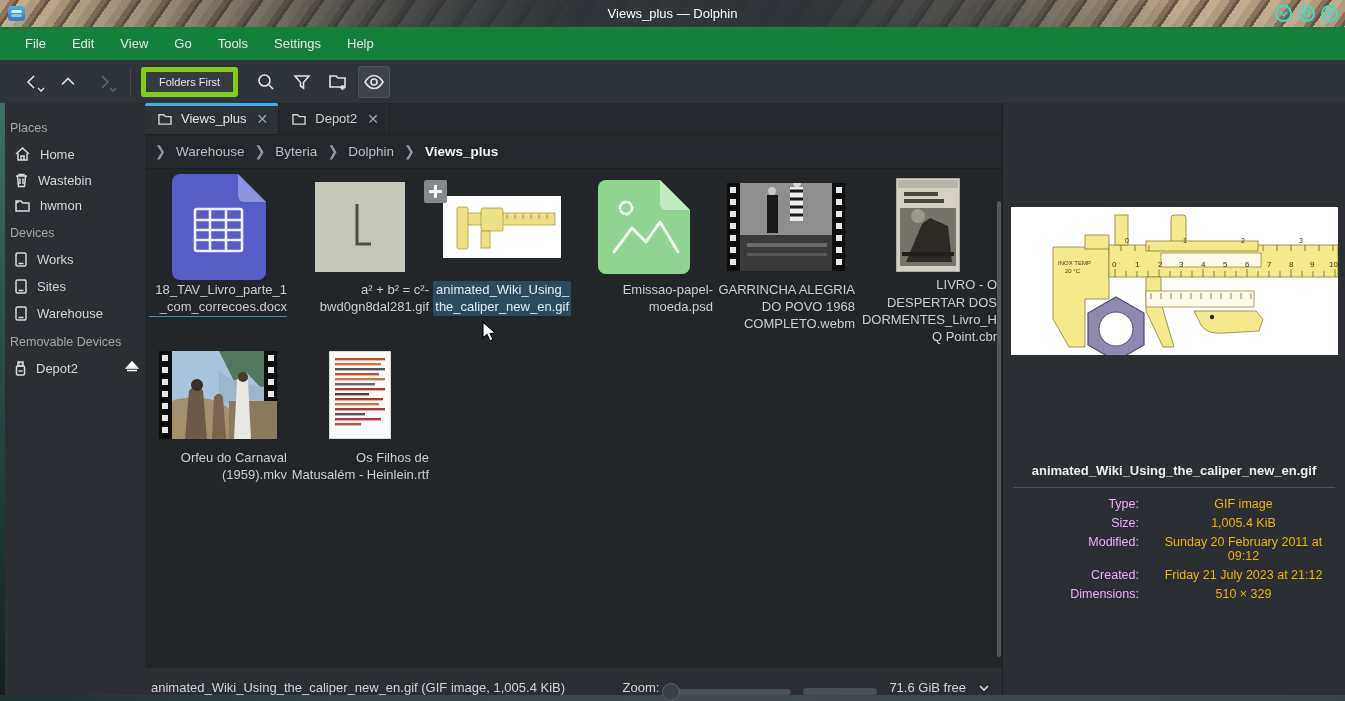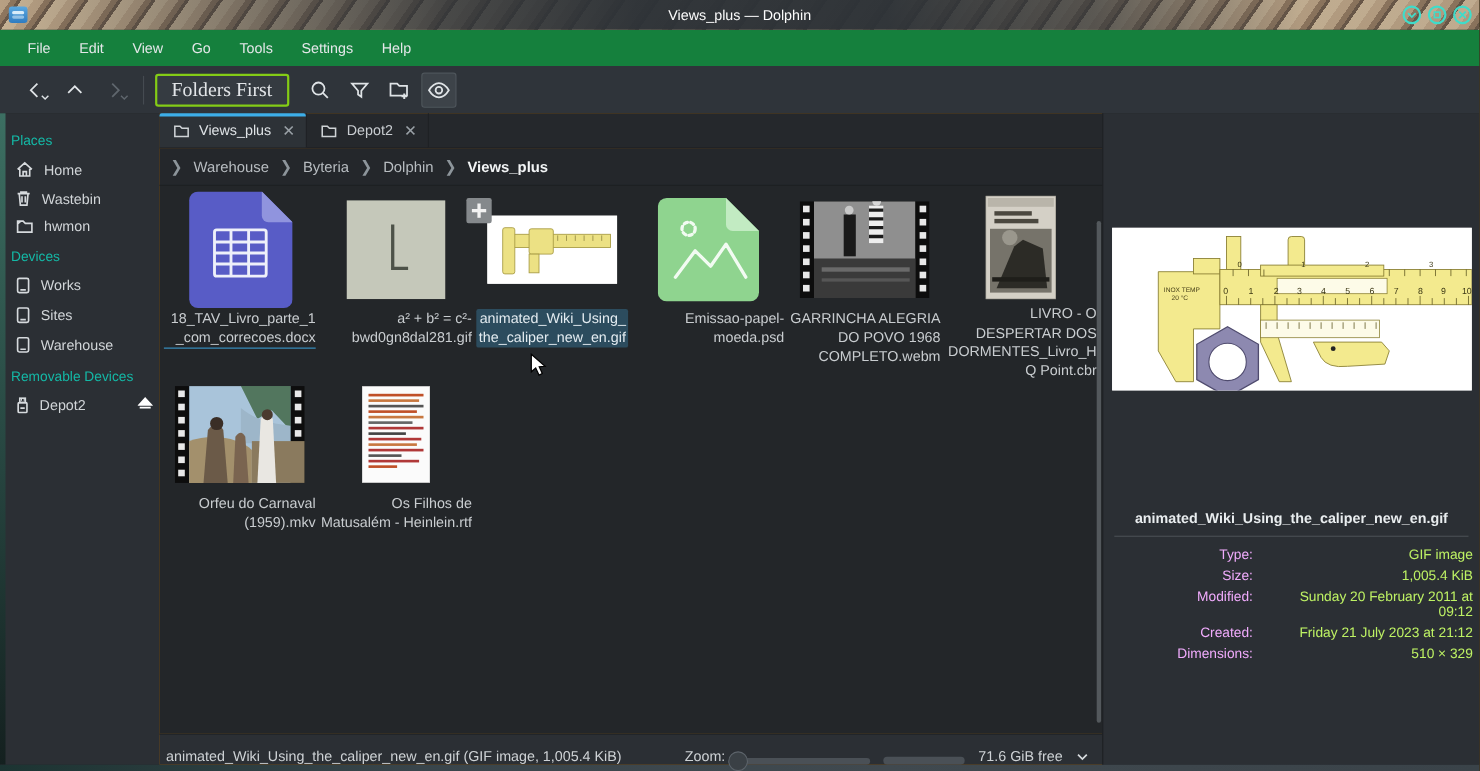--- a/index.html
+++ b/index.html
@@ -30,35 +30,35 @@
   .menu-item { color:#e4e7e9; font-size:13px; padding:6px 13px; }
   .toolbar { height:43px; flex:0 0 43px; background:#2f343a; display:flex; align-items:center;
     padding-left:16px; gap:4px; }
   .tbtn { width:32px; height:32px; display:flex; align-items:center; justify-content:center;
     position:relative; border-radius:3px; }
   .tbtn svg { stroke:#dfe3e6; fill:none; stroke-width:1.6; }
   .tbtn.disabled svg { stroke:#5f666d; }
   .sub-caret { position:absolute; right:3px; bottom:2px; }
   .sub-caret svg { stroke-width:1.3; }
   .tool-sep { width:1px; height:26px; background:#454b51; margin:0 6px; }
-  .folders-first { height:30px; padding:0 13px; border:2px solid #84cc16; border-radius:3px;
-    background:#353b41; color:#e2e5e8; font-size:18px; display:flex; align-items:center; margin-right:8px;font-family:Liberation Serif, serif; }
+  .folders-first { height:30px; padding:0 13px; border:5px solid #84cc16; border-radius:3px;
+    background:#353b41; color:#e2e5e8; font-size:11px; display:flex; align-items:center; margin-right:8px; }
   .tbtn.pressed { background:#3d4349; border:1px solid #4e555b; }
 
   
   .main { flex:1 1 auto; display:flex; min-height:0; position:relative; }
   .edge-left { position:absolute; left:0; top:0; bottom:0; width:5px;
     background:linear-gradient(180deg,#3c6f62,#26443f 55%,#14201f); z-index:5; }
   .bottom-strip { height:6px; flex:0 0 6px;
     background:linear-gradient(90deg,#1c3432,#39454b 28%,#40494f 60%,#3a4349); }
 
   
   .sidebar { width:145px; flex:0 0 145px; background:#2b2f34; color:#d1d5d8; padding-top:10px;
     overflow:hidden; }
-  .side-header { color:#14b8a6; font-size:12.5px; padding:8px 0 6px 10px; }
+  .side-header { color:#a3a3a3; font-size:12.5px; padding:8px 0 6px 10px; }
   .side-item { display:flex; align-items:center; gap:9px; padding:5px 6px 5px 14px; font-size:13px; }
   .side-item svg { stroke:#d6dadd; fill:none; stroke-width:1.5; flex:0 0 auto; }
   .dev-text { flex:1 1 auto; min-width:0; }
   .dev-bar { height:4px; border-radius:2px; background:#4a5156; margin-top:3px; overflow:hidden; }
   .dev-bar .fill { height:100%; background:#3daee9; border-radius:2px; }
   .eject { margin-left:4px; flex:0 0 auto; }
 
   
   .center { width:857px; flex:0 0 857px; display:flex; flex-direction:column; min-height:0;
     background:#a16207; }
@@ -112,21 +112,21 @@
   
   .infopanel { flex:1 1 auto; background:#2b2f34; border-left:1px solid #1d2023; display:flex;
     flex-direction:column; align-items:center; min-width:0; }
   .preview { margin-top:104px; width:327px; height:148px; background:#fff; flex:0 0 148px; }
   .info-title { margin-top:108px; font-size:13px; font-weight:bold; color:#e9edef; text-align:center;
     width:100%; padding:0 6px; overflow-wrap:anywhere; }
   .info-sep { width:322px; height:1px; background:#4a4f54; margin-top:9px; }
   .info-rows { margin-top:9px; display:grid; grid-template-columns:130px auto; column-gap:9px;
     row-gap:5px; font-size:12.5px; width:330px; }
   .ilabel { text-align:right; color:#f0abfc; }
-  .ivalue { text-align:right; color:#bef264; }
+  .ivalue { text-align:center; color:#eab308; }
 </style>
 </head>
 <body>
 
 <div class="window">
 
   <div class="titlebar">
     <div class="app-icon"></div>
     <div class="title-text">Views_plus — Dolphin</div>
     <div class="win-controls">

